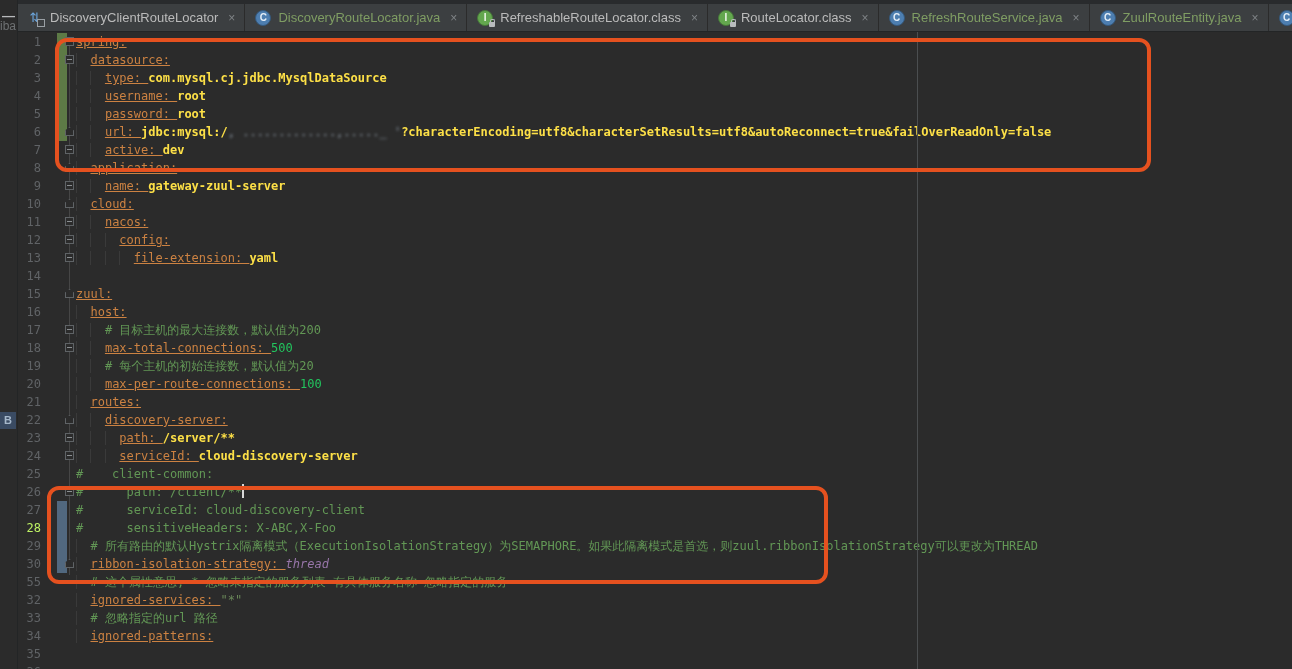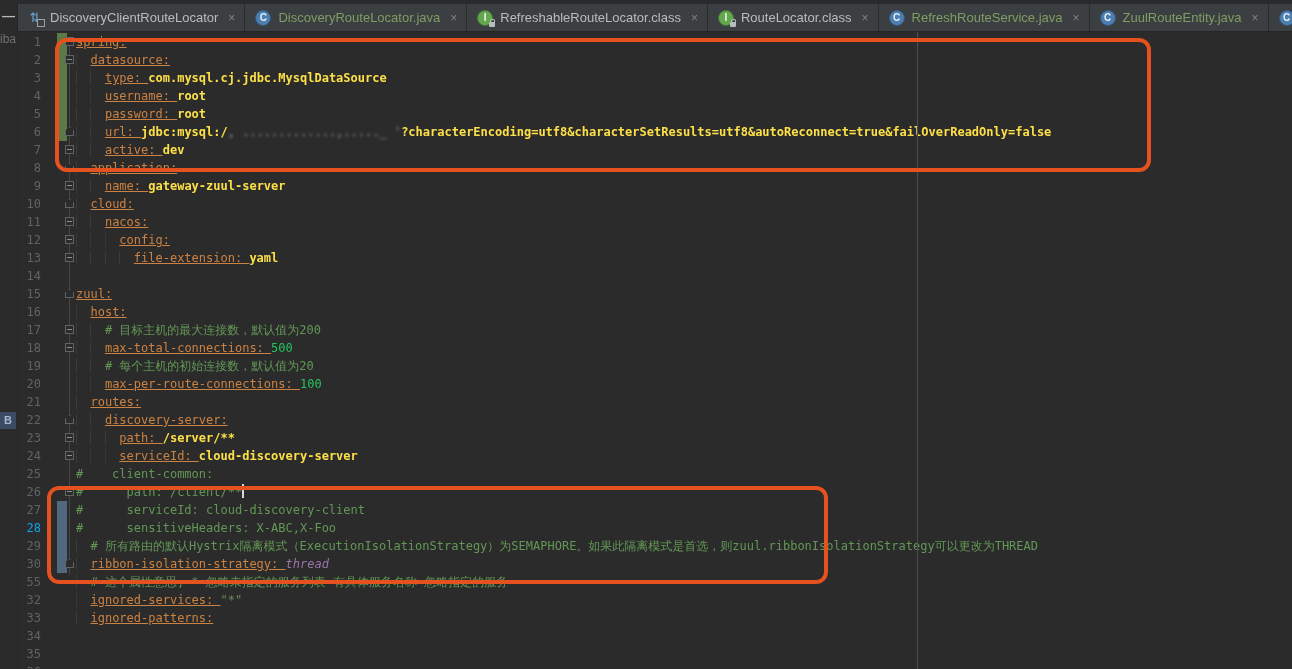--- a/index.html
+++ b/index.html
@@ -4,21 +4,21 @@
 <style>
   html,body{margin:0;padding:0;}
   body{
     width:1292px;height:669px;position:relative;overflow:hidden;
     background:#2b2b2b;
     font-family:"DejaVu Sans Mono","Liberation Mono",monospace;
   }
   
   #left-rail{position:absolute;left:0;top:0;width:17px;height:669px;background:#2b2b2b;border-right:1px solid #232526;z-index:3;}
   #rail-dash{position:absolute;left:2px;top:8px;width:12px;color:#b7b9bb;font:bold 13px "Liberation Sans",sans-serif;}
-  #rail-label{position:absolute;left:0px;top:32px;color:#6e7173;font:12px "Liberation Sans",sans-serif;}
+  #rail-label{position:absolute;left:0px;top:19px;color:#6e7173;font:12px "Liberation Sans",sans-serif;}
   #bookmark{position:absolute;left:0;top:412px;width:16px;height:17px;background:#3a4b63;color:#a6b8cb;
     font:bold 11px "Liberation Sans",sans-serif;text-align:center;line-height:17px;z-index:4;}
   
   #tab-bar{position:absolute;left:17px;top:0;right:0;height:31px;background:#292b2d;border-bottom:1px solid #232526;
     display:flex;align-items:flex-end;overflow:hidden;z-index:2;}
   .tab{flex:0 0 auto;height:27px;display:flex;align-items:center;gap:7px;padding:0 9px 0 10px;
     background:#3c3f41;border-right:1px solid #2b2b2b;white-space:nowrap;position:relative;
     font:13px "Liberation Sans",sans-serif;color:#bbbbbb;cursor:default;}
   .tab .close{color:#7f8386;font:12px "Liberation Sans",sans-serif;margin-left:3px;}
   .cicon{width:16px;height:16px;border-radius:50%;flex:0 0 auto;position:relative;
@@ -26,21 +26,21 @@
   .cicon.java-class{background:#4d7eb0;border:1px solid #35597d;color:#e4eef7;width:14px;height:14px;}
   .cicon.java-interface{background:#63a74e;border:1px solid #47783a;color:#eef7ea;width:14px;height:14px;}
   .lock-badge{position:absolute;right:-3px;bottom:-2px;width:6px;height:5px;background:#b9bcbe;border-radius:1px;}
   .lock-badge::before{content:"";position:absolute;left:1px;top:-3px;width:3px;height:3px;border:1px solid #b9bcbe;border-bottom:none;border-radius:2px 2px 0 0;}
   .cicon.arrows{color:#6ca6dd;font:13px "DejaVu Sans",sans-serif;background:transparent;}
   .arrow-badge{position:absolute;right:-2px;bottom:-1px;width:6px;height:6px;background:#3c3f41;border:1px solid #9aa0a5;}
   
   #editor{position:absolute;left:17px;top:31px;right:0;bottom:0;}
   #gutter{position:absolute;left:0;top:2px;width:24px;text-align:right;color:#606366;font-size:12px;}
   #gutter .num{height:18px;line-height:18px;}
-  #gutter .num.current{color:#0ea5e9;}
+  #gutter .num.current{color:#bef264;}
   #fold-line{position:absolute;left:52px;top:10px;width:1px;height:534px;background:rgba(255,255,255,0.13);}
   .fold-mark{position:absolute;left:48px;width:9px;height:9px;box-sizing:border-box;border:1px solid #5f6366;background:#2b2b2b;z-index:1;}
   .fold-mark.start::before{content:"";position:absolute;left:1px;right:1px;top:3px;height:1px;background:#8a8e91;}
   .fold-mark.end{clip-path:polygon(50% 0,100% 40%,100% 100%,0 100%,0 40%);}
   .vcs-bar{position:absolute;left:40px;width:10px;}
   .vcs-added{background:#5d7a46;}
   .vcs-modified{background:#51687f;}
   #code{position:absolute;left:59px;top:2px;}
   .line{height:18px;line-height:18px;font-size:12px;white-space:pre;}
   .tk-key{color:#cc8242;text-decoration:underline;}
@@ -192,20 +192,21 @@
       <div class="line"><span class="tk-ws">      </span><span class="tk-key">path: </span><span class="tk-val">/server/**</span></div>
       <div class="line"><span class="tk-ws">      </span><span class="tk-key">serviceId: </span><span class="tk-val">cloud-discovery-server</span></div>
       <div class="line"><span class="tk-com tk-it">#    client-common:</span></div>
       <div class="line"><span class="tk-com tk-it">#      path: /client/**</span><span class="caret"></span></div>
       <div class="line"><span class="tk-com tk-it">#      serviceId: cloud-discovery-client</span></div>
       <div class="line"><span class="tk-com tk-it">#      sensitiveHeaders: X-ABC,X-Foo</span></div>
       <div class="line"><span class="tk-ws">  </span><span class="tk-com"># 所有路由的默认</span><span class="tk-com tk-it">Hystrix</span><span class="tk-com">隔离模式（</span><span class="tk-com tk-it">ExecutionIsolationStrategy</span><span class="tk-com">）为</span><span class="tk-com tk-it">SEMAPHORE</span><span class="tk-com">。如果此隔离模式是首选，则</span><span class="tk-com tk-it">zuul.ribbonIsolationStrategy</span><span class="tk-com">可以更改为</span><span class="tk-com tk-it">THREAD</span></div>
       <div class="line"><span class="tk-ws">  </span><span class="tk-key">ribbon-isolation-strategy: </span><span class="tk-purp">thread</span></div>
       <div class="line"><span class="tk-ws">  </span><span class="tk-com"># 这个属性意思, * 忽略未指定的服务列表 有具体服务名称 忽略指定的服务</span></div>
       <div class="line"><span class="tk-ws">  </span><span class="tk-key">ignored-services: </span><span class="tk-str">"*"</span></div>
+      <div class="line"><span class="tk-ws">  </span><span class="tk-com"># 忽略指定的</span><span class="tk-com tk-it">url</span><span class="tk-com"> 路径</span></div>
       <div class="line"><span class="tk-ws">  </span><span class="tk-key">ignored-patterns:</span></div>
     </div>
 </div>
 
 <div id="margin-guide"></div>
 <div id="anno-layer">
     <div class="anno-rect" style="left: 55px; top: 38px; width: 1096px; height: 134px; border-color: rgb(229, 81, 31);"></div>
     <div class="anno-rect" style="left: 47px; top: 486px; width: 781px; height: 98px; border-color: rgb(229, 81, 31);"></div>
   </div>
 

